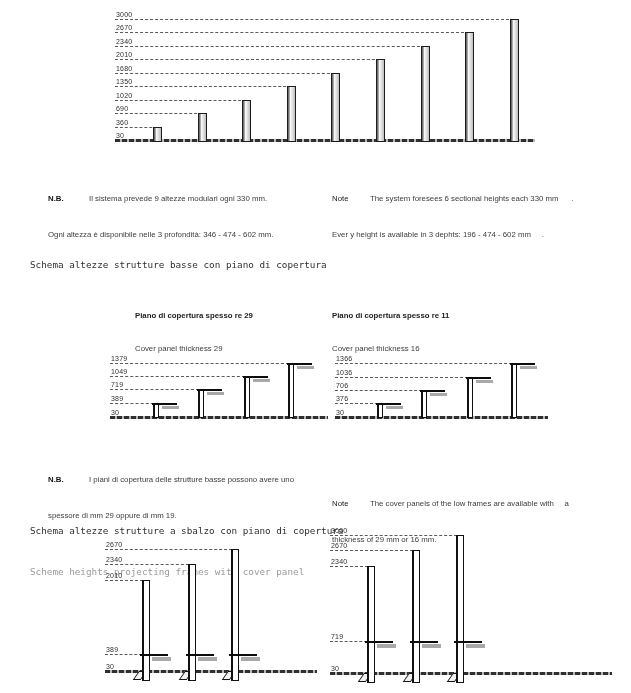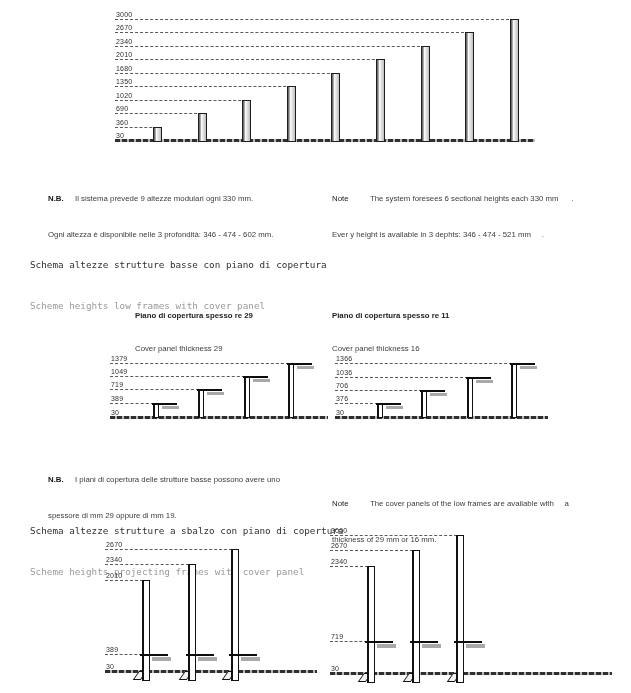--- a/index.html
+++ b/index.html
@@ -13,21 +13,21 @@
   .panel{position:absolute;border:1px solid #1d1d1d;box-sizing:border-box;
          background:linear-gradient(90deg,#6f6f6f 0%,#6f6f6f 14%,#fbfbfb 32%,#dddddd 68%,#bcbcbc 100%);}
   .post{position:absolute;background:#ffffff;border:1px solid #111;border-left-width:2px;box-sizing:border-box;}
   .flangebar{position:absolute;background:#0d0d0d;}
   .flangeshadow{position:absolute;background:#a9a9a9;}
   .foot{position:absolute;background:#f2f2f2;border:1px solid #111;box-sizing:border-box;
         transform:skewX(-35deg);transform-origin:top left;}
   
   .note{position:absolute;font-size:7.8px;line-height:12px;color:#3c3c3c;white-space:pre;}
   .note .nlabel{display:inline-block;font-weight:bold;color:#111;}
-  .note .nb-w{width:27px;}
+  .note .nb-w{width:41px;}
   .note .note-w{width:38px;font-weight:normal;color:#222;}
   .schema{position:absolute;font-family:"DejaVu Sans Mono",monospace;font-size:9.3px;line-height:13.5px;white-space:pre;}
   .schema .it{font-weight:normal;color:#2f2f2f;}
   .schema .en{color:#9a9a9a;}
   .collabel{position:absolute;font-size:7.8px;line-height:11px;white-space:pre;}
   .collabel .it{font-weight:bold;color:#1c1c1c;}
   .collabel .en{color:#3c3c3c;}
 </style>
 </head>
 <body>
@@ -65,26 +65,25 @@
       <div class="panel" style="left: 350.2px; top: 20.024px; width: 9px; height: 109.976px;"></div>
       <div class="panel" style="left: 394.8px; top: 6.527px; width: 9px; height: 123.473px;"></div>
     </div>
 
   <div class="note" style="left:48px;top:169px;">
     <div><span class="nlabel nb-w">N.B.</span><span>Il sistema prevede 9 altezze modulari ogni 330 mm.</span></div>
     <div>Ogni altezza è disponibile nelle 3 profondità: 346 - 474 - 602 mm.</div>
   </div>
   <div class="note" style="left:332px;top:169px;">
     <div><span class="nlabel note-w">Note</span><span>The system foresees 6 sectional heights each 330 mm      .</span></div>
-    <div>Ever y height is available in 3 dephts: 346 - 474 - 521 mm     .</div>
+    <div>Ever y height is available in 3 dephts: 196 - 474 - 602 mm     .</div>
   </div>
 
   <div class="schema" style="left:30px;top:231px;">
     <div class="it">Schema altezze strutture basse con piano di copertura</div>
-    <div class="en">Scheme heights low frames with cover panel</div>
   </div>
 
   <div class="collabel" style="left:112px;top:288px;margin-left:23px;">
     <div class="it">Piano di copertura spesso re 29</div>
     <div class="en">Cover panel thickness 29</div>
   </div>
   <div class="collabel" style="left:332px;top:288px;">
     <div class="it">Piano di copertura spesso re 11</div>
     <div class="en">Cover panel thickness 16</div>
   </div>

